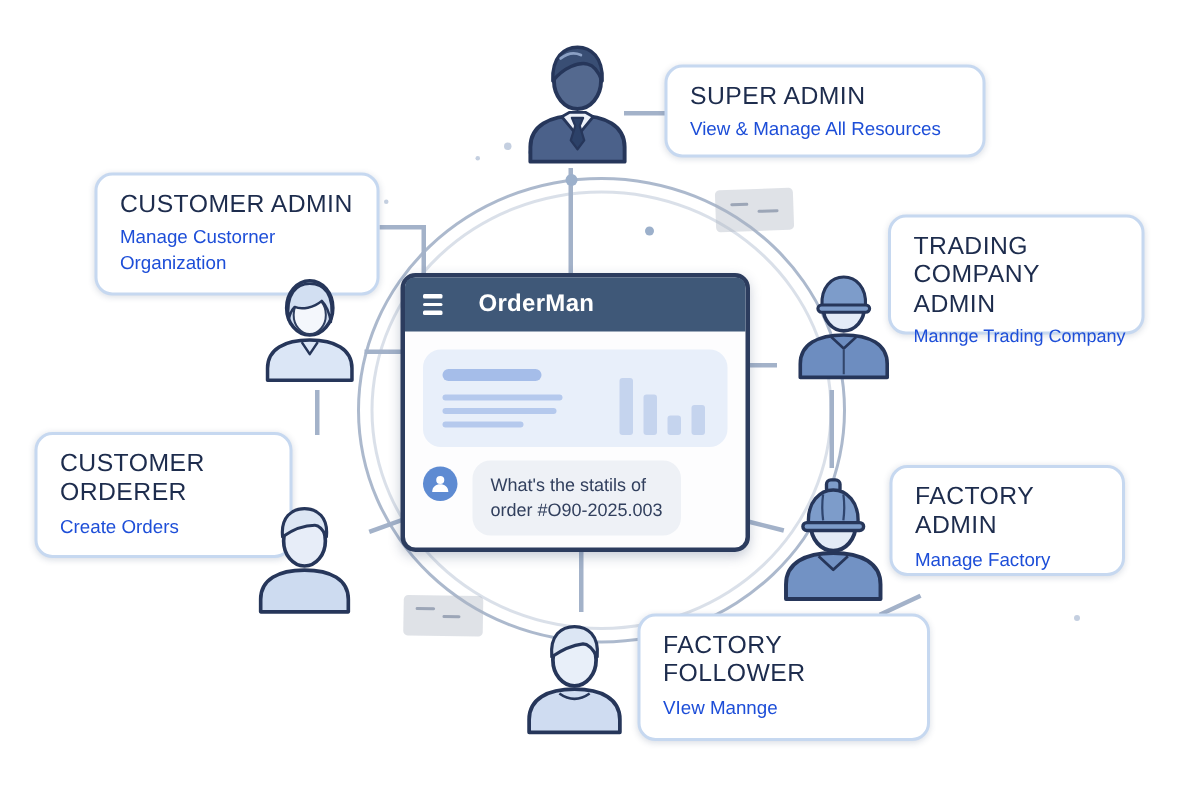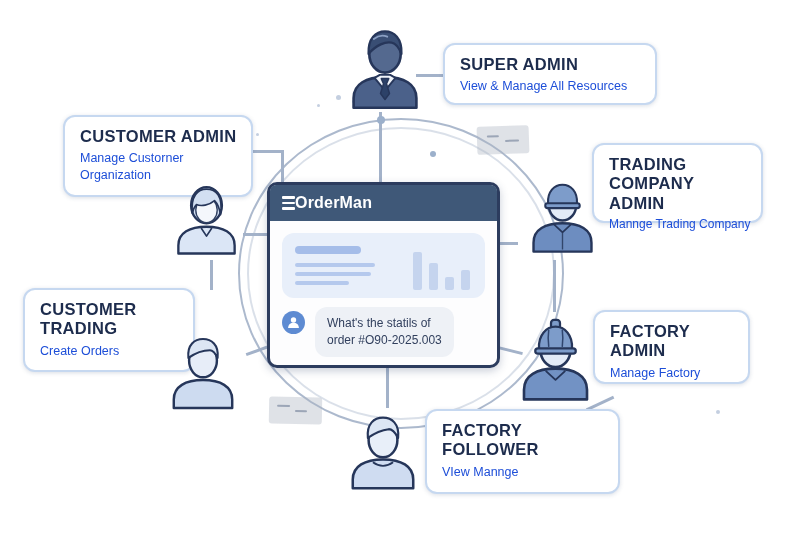--- a/index.html
+++ b/index.html
@@ -15,38 +15,38 @@
   .conn{position:absolute;background:#a3b2c9;z-index:2;}
   .node{position:absolute;background:#9cb0cb;border-radius:50%;z-index:2;}
   .speck{position:absolute;background:#93a7c6;border-radius:50%;opacity:.55;z-index:2;}
   .smudge{position:absolute;background:rgba(170,178,192,.38);border-radius:3px;z-index:2;}
   .smudge i{position:absolute;background:rgba(90,105,135,.5);border-radius:1px;}
 
   
   .card{position:absolute;background:#fff;border:2px solid #c6d8f0;border-radius:12px;
         padding:10px 15px;box-sizing:border-box;z-index:5;
         box-shadow:0 1px 4px rgba(50,70,110,.18);}
-  .card .title{font-size:16.5px;font-weight:bold;color:#1d2c4d;letter-spacing:.3px;line-height:1.18;margin-bottom:4px;}
+  .card .title{font-size:16.5px;font-weight:normal;color:#1d2c4d;letter-spacing:.3px;line-height:1.18;margin-bottom:4px;}
   .card .desc{font-size:12.5px;color:#1d4ed8;line-height:1.32;}
   #card-super{left:443px;top:43px;width:214px;height:62px;}
   #card-super .desc{white-space:nowrap;}
   #card-customer-admin{left:63px;top:115px;width:190px;height:82px;}
   #card-customer-admin .title{white-space:nowrap;}
   #card-trading{left:592px;top:143px;width:171px;height:80px;}
   #card-trading .desc{white-space:nowrap;font-size:12px;}
   #card-orderer{left:23px;top:288px;width:172px;height:84px;}
   #card-factory-admin{left:593px;top:310px;width:157px;height:74px;}
   #card-follower{left:425px;top:409px;width:195px;height:85px;}
 
   
   #window{position:absolute;left:267px;top:182px;width:233px;height:186px;background:#fdfdfe;
           border:3px solid #2c3c5e;border-radius:10px;z-index:3;box-sizing:border-box;
           box-shadow:0 3px 8px rgba(40,60,100,.25);}
   #window-header{height:36px;background:#3f5878;border-radius:6px 6px 0 0;display:flex;
-                 align-items:center;padding:0 12px;gap:0;text-align:center;}
+                 align-items:center;padding:0 12px;gap:24px;text-align:center;}
   #window-title{color:#fff;font-size:16px;font-weight:bold;letter-spacing:.2px;}
   .hamburger{display:flex;flex-direction:column;justify-content:center;}
   .hamburger b{display:block;width:13px;height:2.4px;background:#fff;border-radius:1px;margin:1.5px 0;}
 
   #stats-card{position:absolute;left:12px;top:48px;width:203px;height:65px;background:#e8effa;border-radius:12px;}
   .pill{position:absolute;left:13px;top:13px;width:66px;height:8px;background:#a5bde9;border-radius:4px;}
   .tline{position:absolute;left:13px;height:4px;background:#b5c9ed;border-radius:2px;}
   .tline.l1{top:30px;width:80px;}
   .tline.l2{top:39px;width:76px;}
   .tline.l3{top:48px;width:54px;}
@@ -151,21 +151,21 @@
   </div>
   <div class="card" id="card-trading">
     <div class="title">TRADING COMPANY ADMIN</div>
     <div class="desc">Mannge Trading Company</div>
   </div>
   <div class="card" id="card-customer-admin">
     <div class="title">CUSTOMER ADMIN</div>
     <div class="desc">Manage Custorner Organization</div>
   </div>
   <div class="card" id="card-orderer">
-    <div class="title">CUSTOMER TRADING</div>
+    <div class="title">CUSTOMER ORDERER</div>
     <div class="desc">Create Orders</div>
   </div>
   <div class="card" id="card-factory-admin">
     <div class="title">FACTORY ADMIN</div>
     <div class="desc">Manage Factory</div>
   </div>
   <div class="card" id="card-follower">
     <div class="title">FACTORY FOLLOWER</div>
     <div class="desc">VIew Mannge</div>
   </div>

